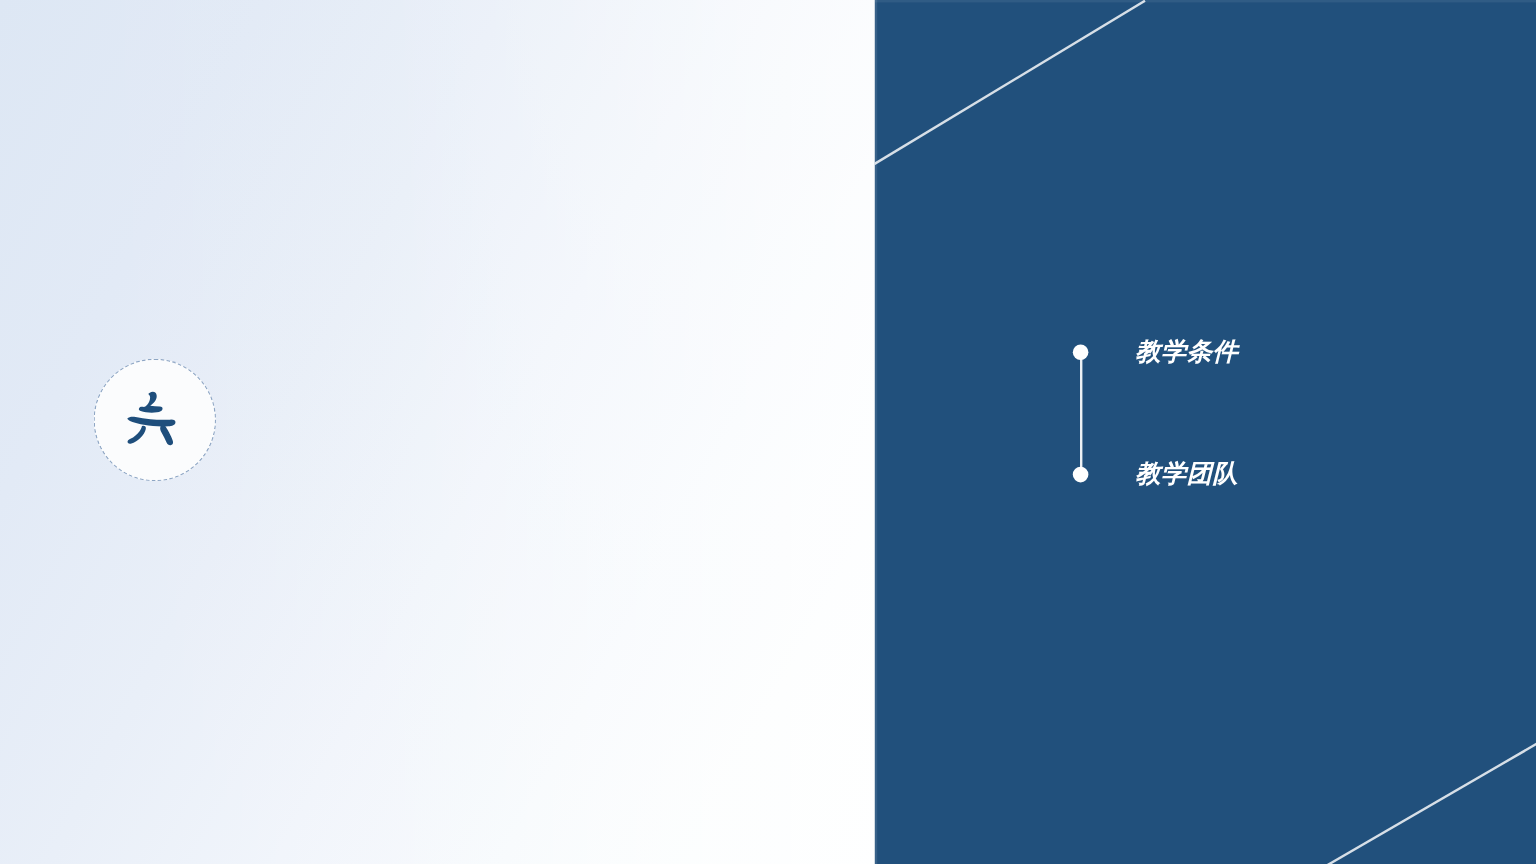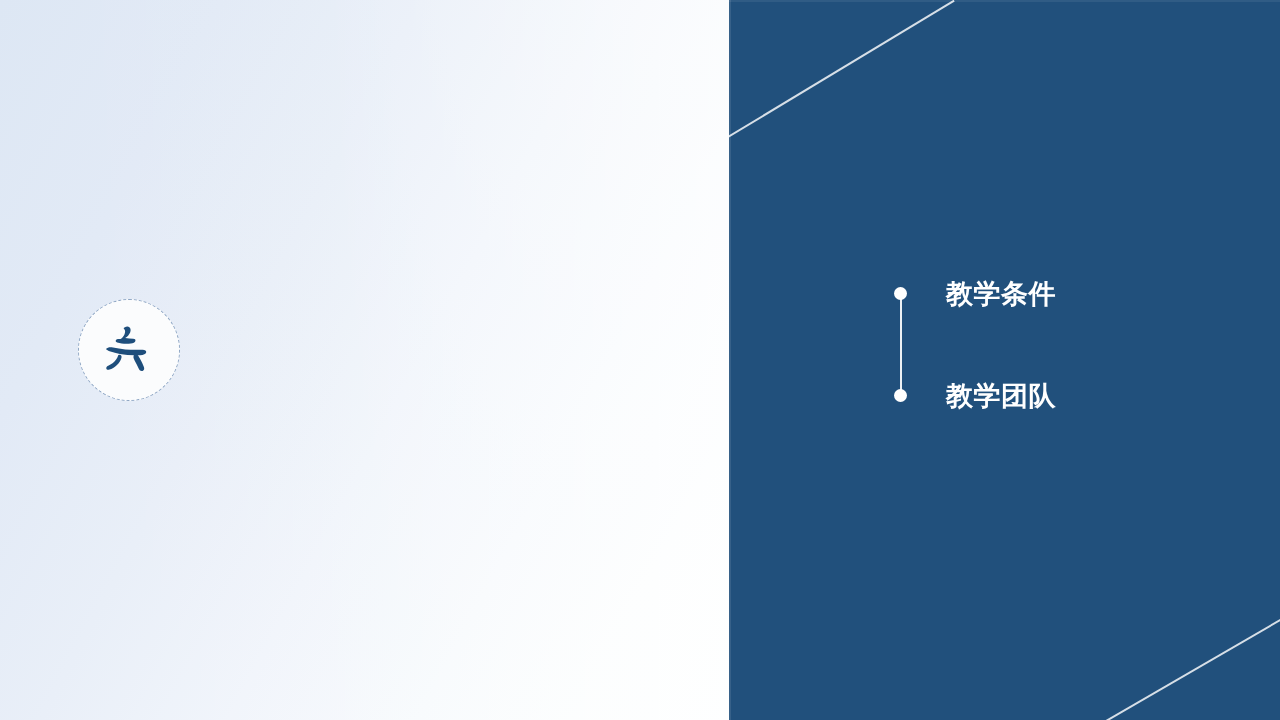--- a/index.html
+++ b/index.html
@@ -162,26 +162,27 @@
   .agenda-item.i1 { top: 102px; }
   .agenda-dot {
     width: 13px;
     height: 13px;
     border-radius: 50%;
     background: #ffffff;
     flex: 0 0 auto;
   }
   .agenda-label {
     margin-left: 39px;
-    font-size: 27px;
+    font-size: 21px;
     font-weight: 700;
     color: #ffffff;
     letter-spacing: 0.5px;
     white-space: nowrap;
     line-height: 1;
+    font-style: italic;
   }
 </style>
 </head>
 <body>
 
 <div id="slide">
 
   <div class="left-panel"></div>
 
   <div class="badge">

